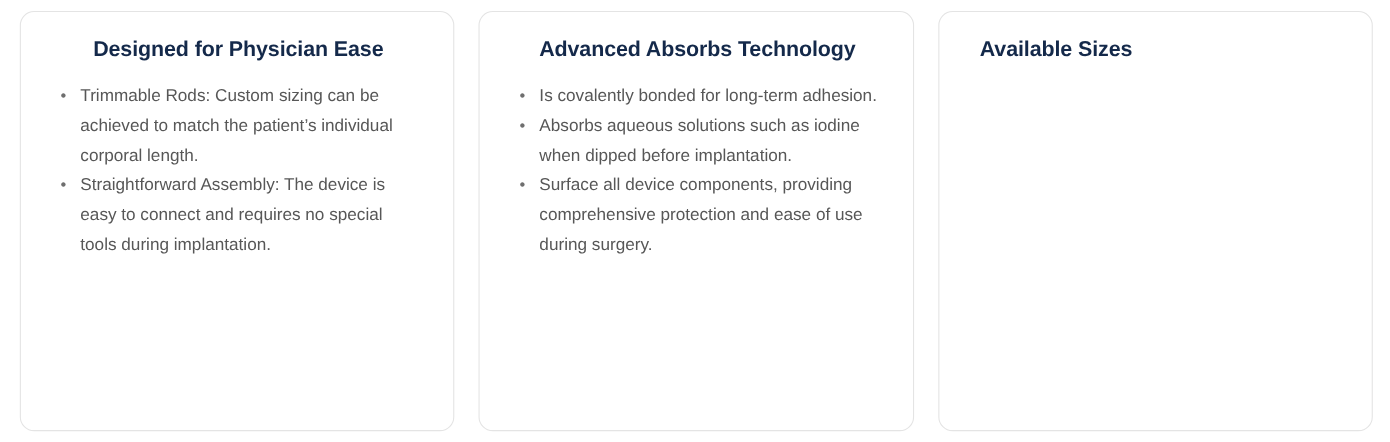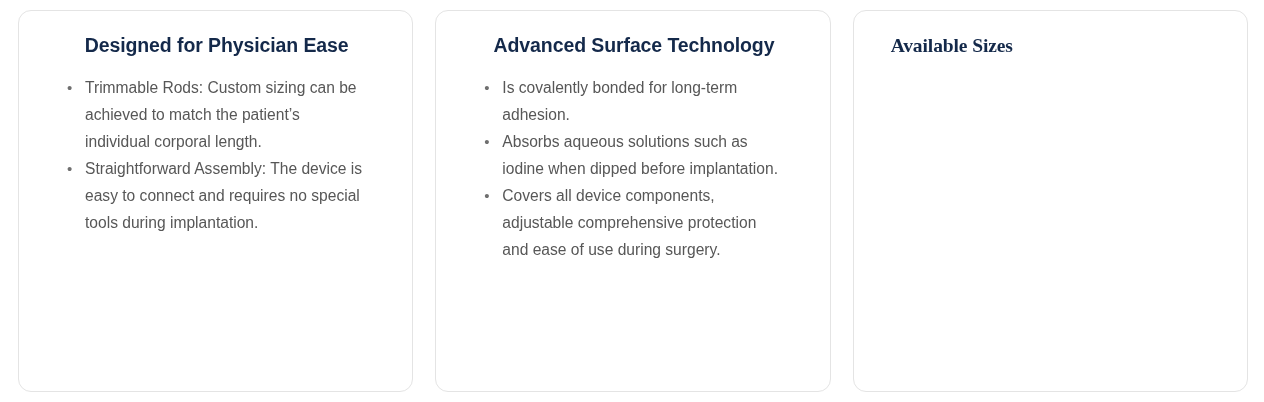--- a/index.html
+++ b/index.html
@@ -40,25 +40,24 @@
     letter-spacing: -0.1px;
     margin: 0 0 16px 0;
     line-height: 1.3;
   }
   .card.align-center .card-title {
     text-align: center;
   }
   .card.align-left .card-title {
     text-align: left;
     padding-left: 7px;
-    font-family: Liberation Serif, serif;
   }
   .bullet-list {
     list-style: none;
-    margin: 16px;
+    margin: 4px;
     padding: 0;
   }
   .bullet-item {
     position: relative;
     padding-left: 20px;
     color: #575757;
     font-size: 15.6px;
     line-height: 27px;
     margin: 0 0 0 0;
   }
@@ -79,25 +78,25 @@
 
   <div class="card align-center">
     <h3 class="card-title">Designed for Physician Ease</h3>
     <ul class="bullet-list">
       <li class="bullet-item">Trimmable Rods: Custom sizing can be achieved to match the patient’s individual corporal length.</li>
       <li class="bullet-item">Straightforward Assembly: The device is easy to connect and requires no special tools during implantation.</li>
     </ul>
   </div>
 
   <div class="card align-center">
-    <h3 class="card-title">Advanced Surface Technology</h3>
+    <h3 class="card-title">Advanced Absorbs Technology</h3>
     <ul class="bullet-list">
       <li class="bullet-item">Is covalently bonded for long-term adhesion.</li>
       <li class="bullet-item">Absorbs aqueous solutions such as iodine when dipped before implantation.</li>
-      <li class="bullet-item">Covers all device components, adjustable comprehensive protection and ease of use during surgery.</li>
+      <li class="bullet-item">Surface all device components, providing comprehensive protection and ease of use during surgery.</li>
     </ul>
   </div>
 
   <div class="card align-left">
     <h3 class="card-title">Available Sizes</h3>
   </div>
 
 </div>
 
 </body></html>

